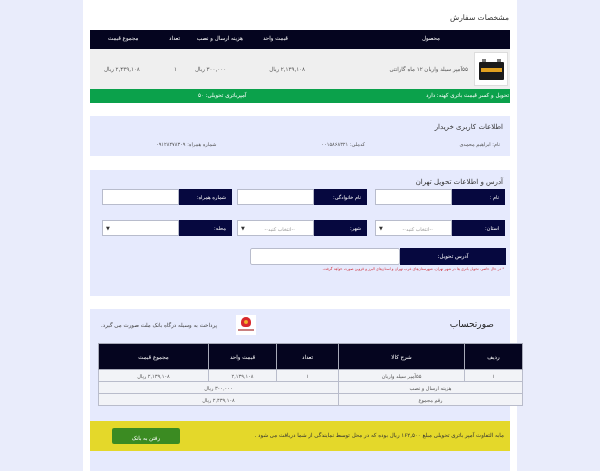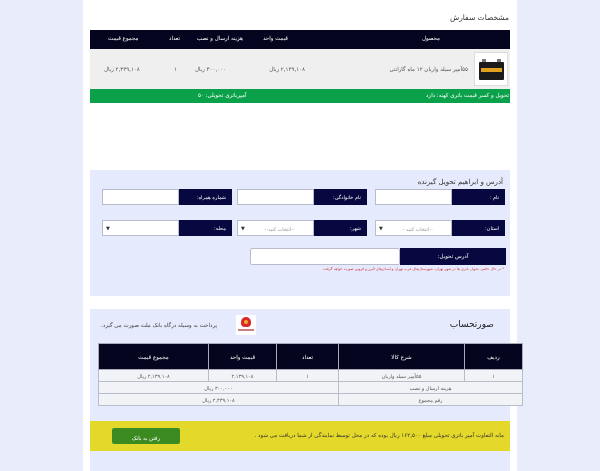--- a/index.html
+++ b/index.html
@@ -88,23 +88,29 @@
       <span style="left:84px;">۱</span>
       <span style="left:14px;">۲,۴۳۹,۱۰۸ ریال</span>
     </div>
   </div>
 
   <div class="green-bar">
     <span style="right:1px;">تحویل و کسر قیمت باتری کهنه: دارد</span>
     <span style="left:108px;">آمپرباتری تحویلی: ۵۰</span>
   </div>
 
+  <div class="buyer-box">
+    <div class="t">اطلاعات کاربری خریدار</div>
+    <div class="f" style="right:10px;">نام: ابراهیم محمدی</div>
+    <div class="f" style="right:145px;">کدملی: ۰۰۱۵۸۶۸۳۲۱</div>
+    <div class="f" style="left:66px;">شماره همراه: ۰۹۱۲۸۴۷۸۳۰۹</div>
+  </div>
 
   <div class="addr-box">
-    <div class="t">آدرس و ابراهیم تحویل گیرنده</div>
+    <div class="t">آدرس و اطلاعات تحویل تهران</div>
 
     <div class="fld" style="right:5px; top:19px;">
       <div class="lab">نام :</div>
       <div class="inp"></div>
     </div>
     <div class="fld" style="right:143px; top:19px;">
       <div class="lab">نام خانوادگی:</div>
       <div class="inp"></div>
     </div>
     <div class="fld" style="right:278px; top:19px;">

